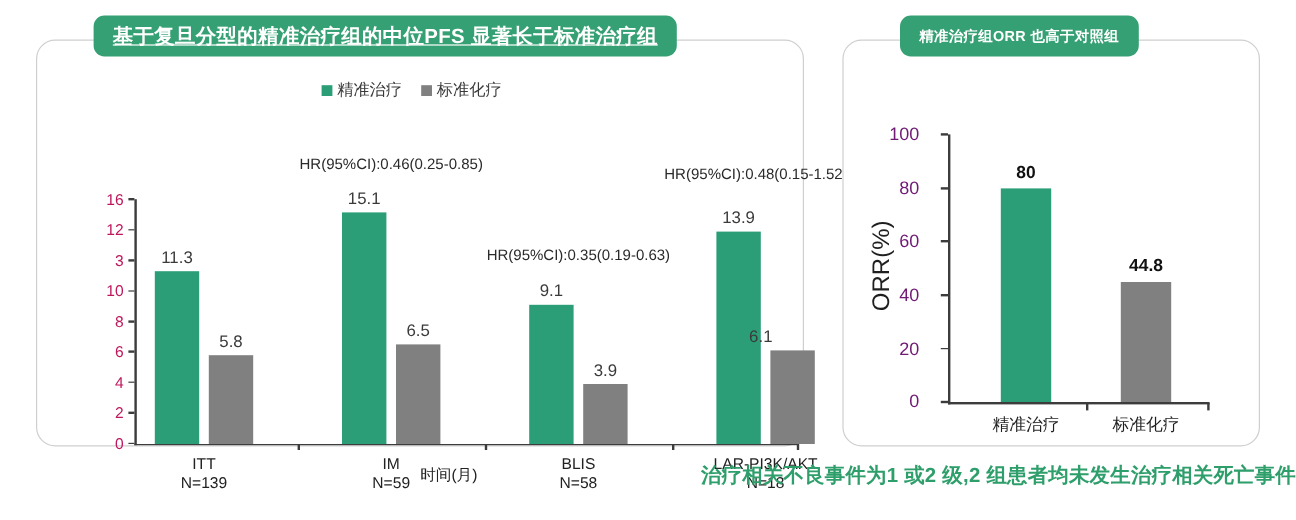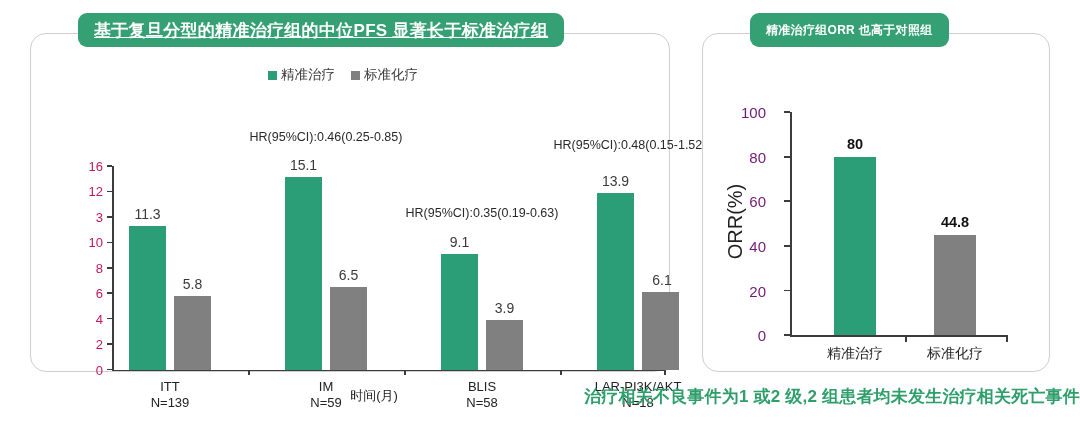--- a/index.html
+++ b/index.html
@@ -219,21 +219,21 @@
           <div>IM</div>
           <div>N=59</div>
         </div>
         <div class="bar-value" style="left: 429.5px; top: 200.803px;">9.1</div>
         <div class="bar-value" style="left: 474.5px; top: 266.973px;">3.9</div>
         <div class="grp-label" style="left: 452px; top: 345.6px;">
           <div>BLIS</div>
           <div>N=58</div>
         </div>
         <div class="bar-value" style="left: 585.5px; top: 139.722px;">13.9</div>
-        <div class="bar-value" style="left: 632px; top: 238.977px;">6.1</div>
+        <div class="bar-value" style="left: 604px; top: 238.977px;">6.1</div>
         <div class="grp-label" style="left: 608px; top: 345.6px;">
           <div>LAR-PI3K/AKT</div>
           <div>N=18</div>
         </div>
         <div class="hr-ann" style="left: 296px; top: 96px;">
           <div>HR(95%CI):0.46(0.25-0.85)</div>
         </div>
         <div class="hr-ann" style="left: 452px; top: 172px;">
           <div>HR(95%CI):0.35(0.19-0.63)</div>
         </div>

